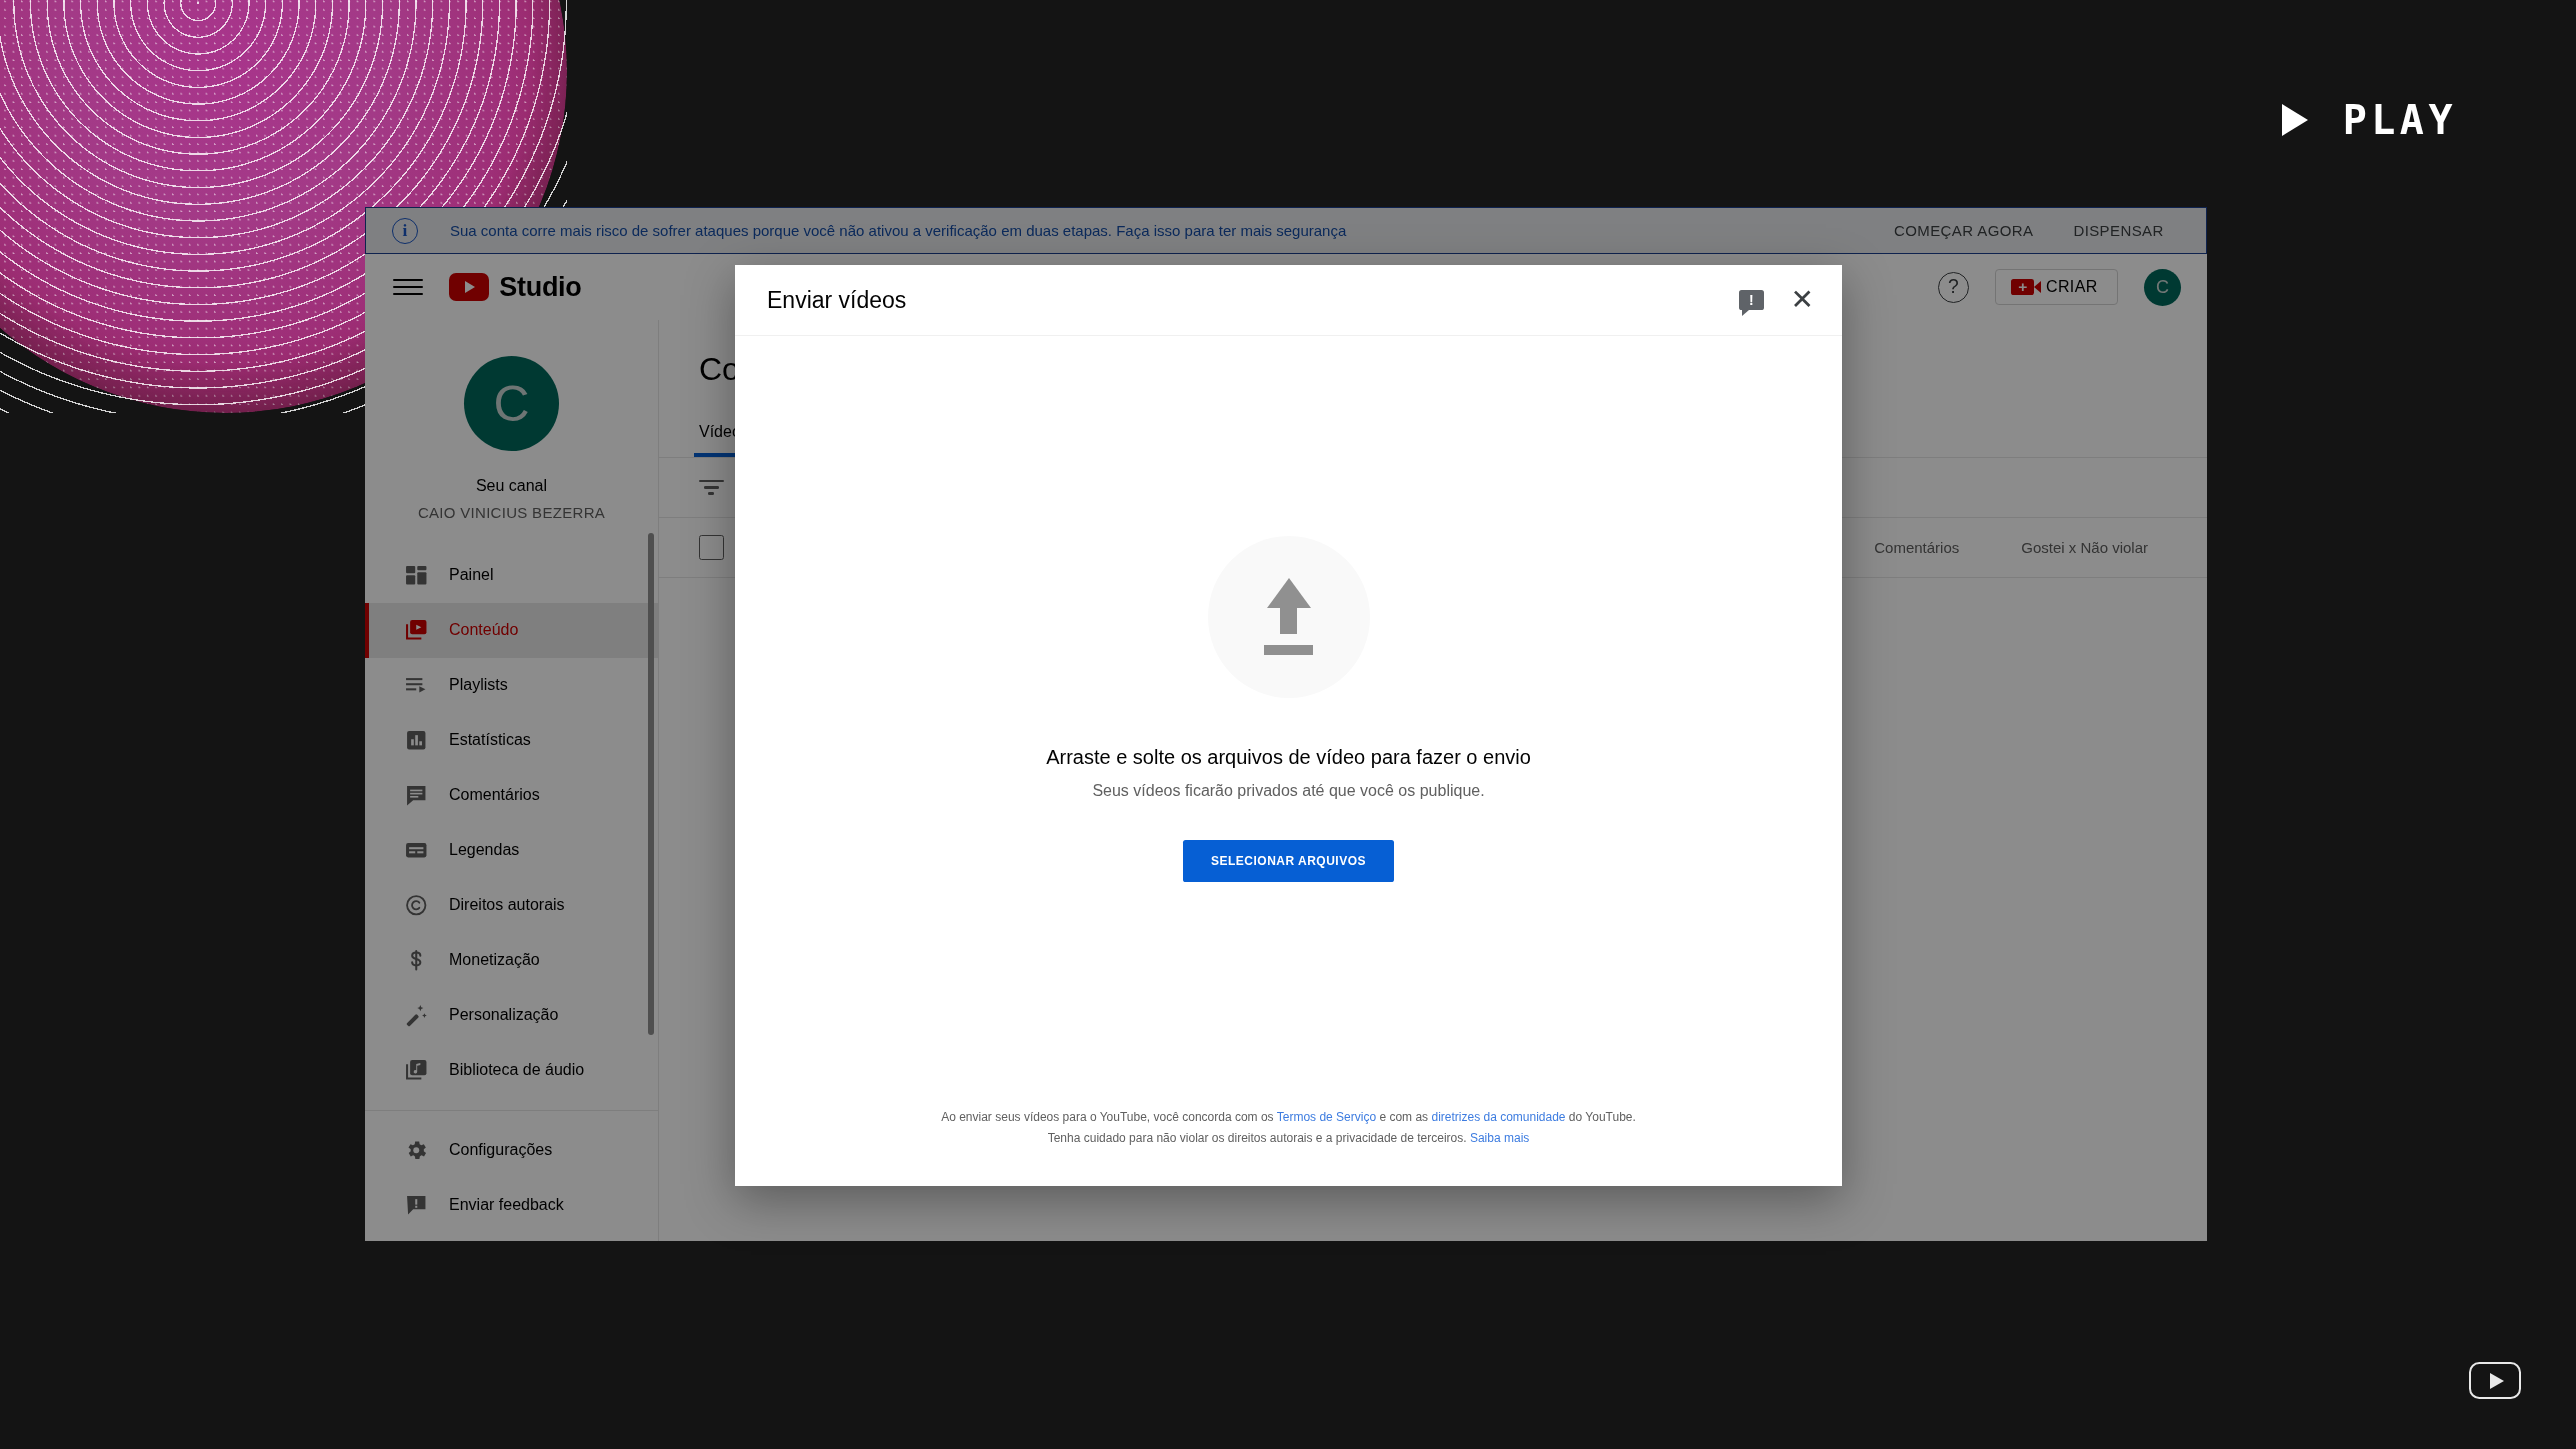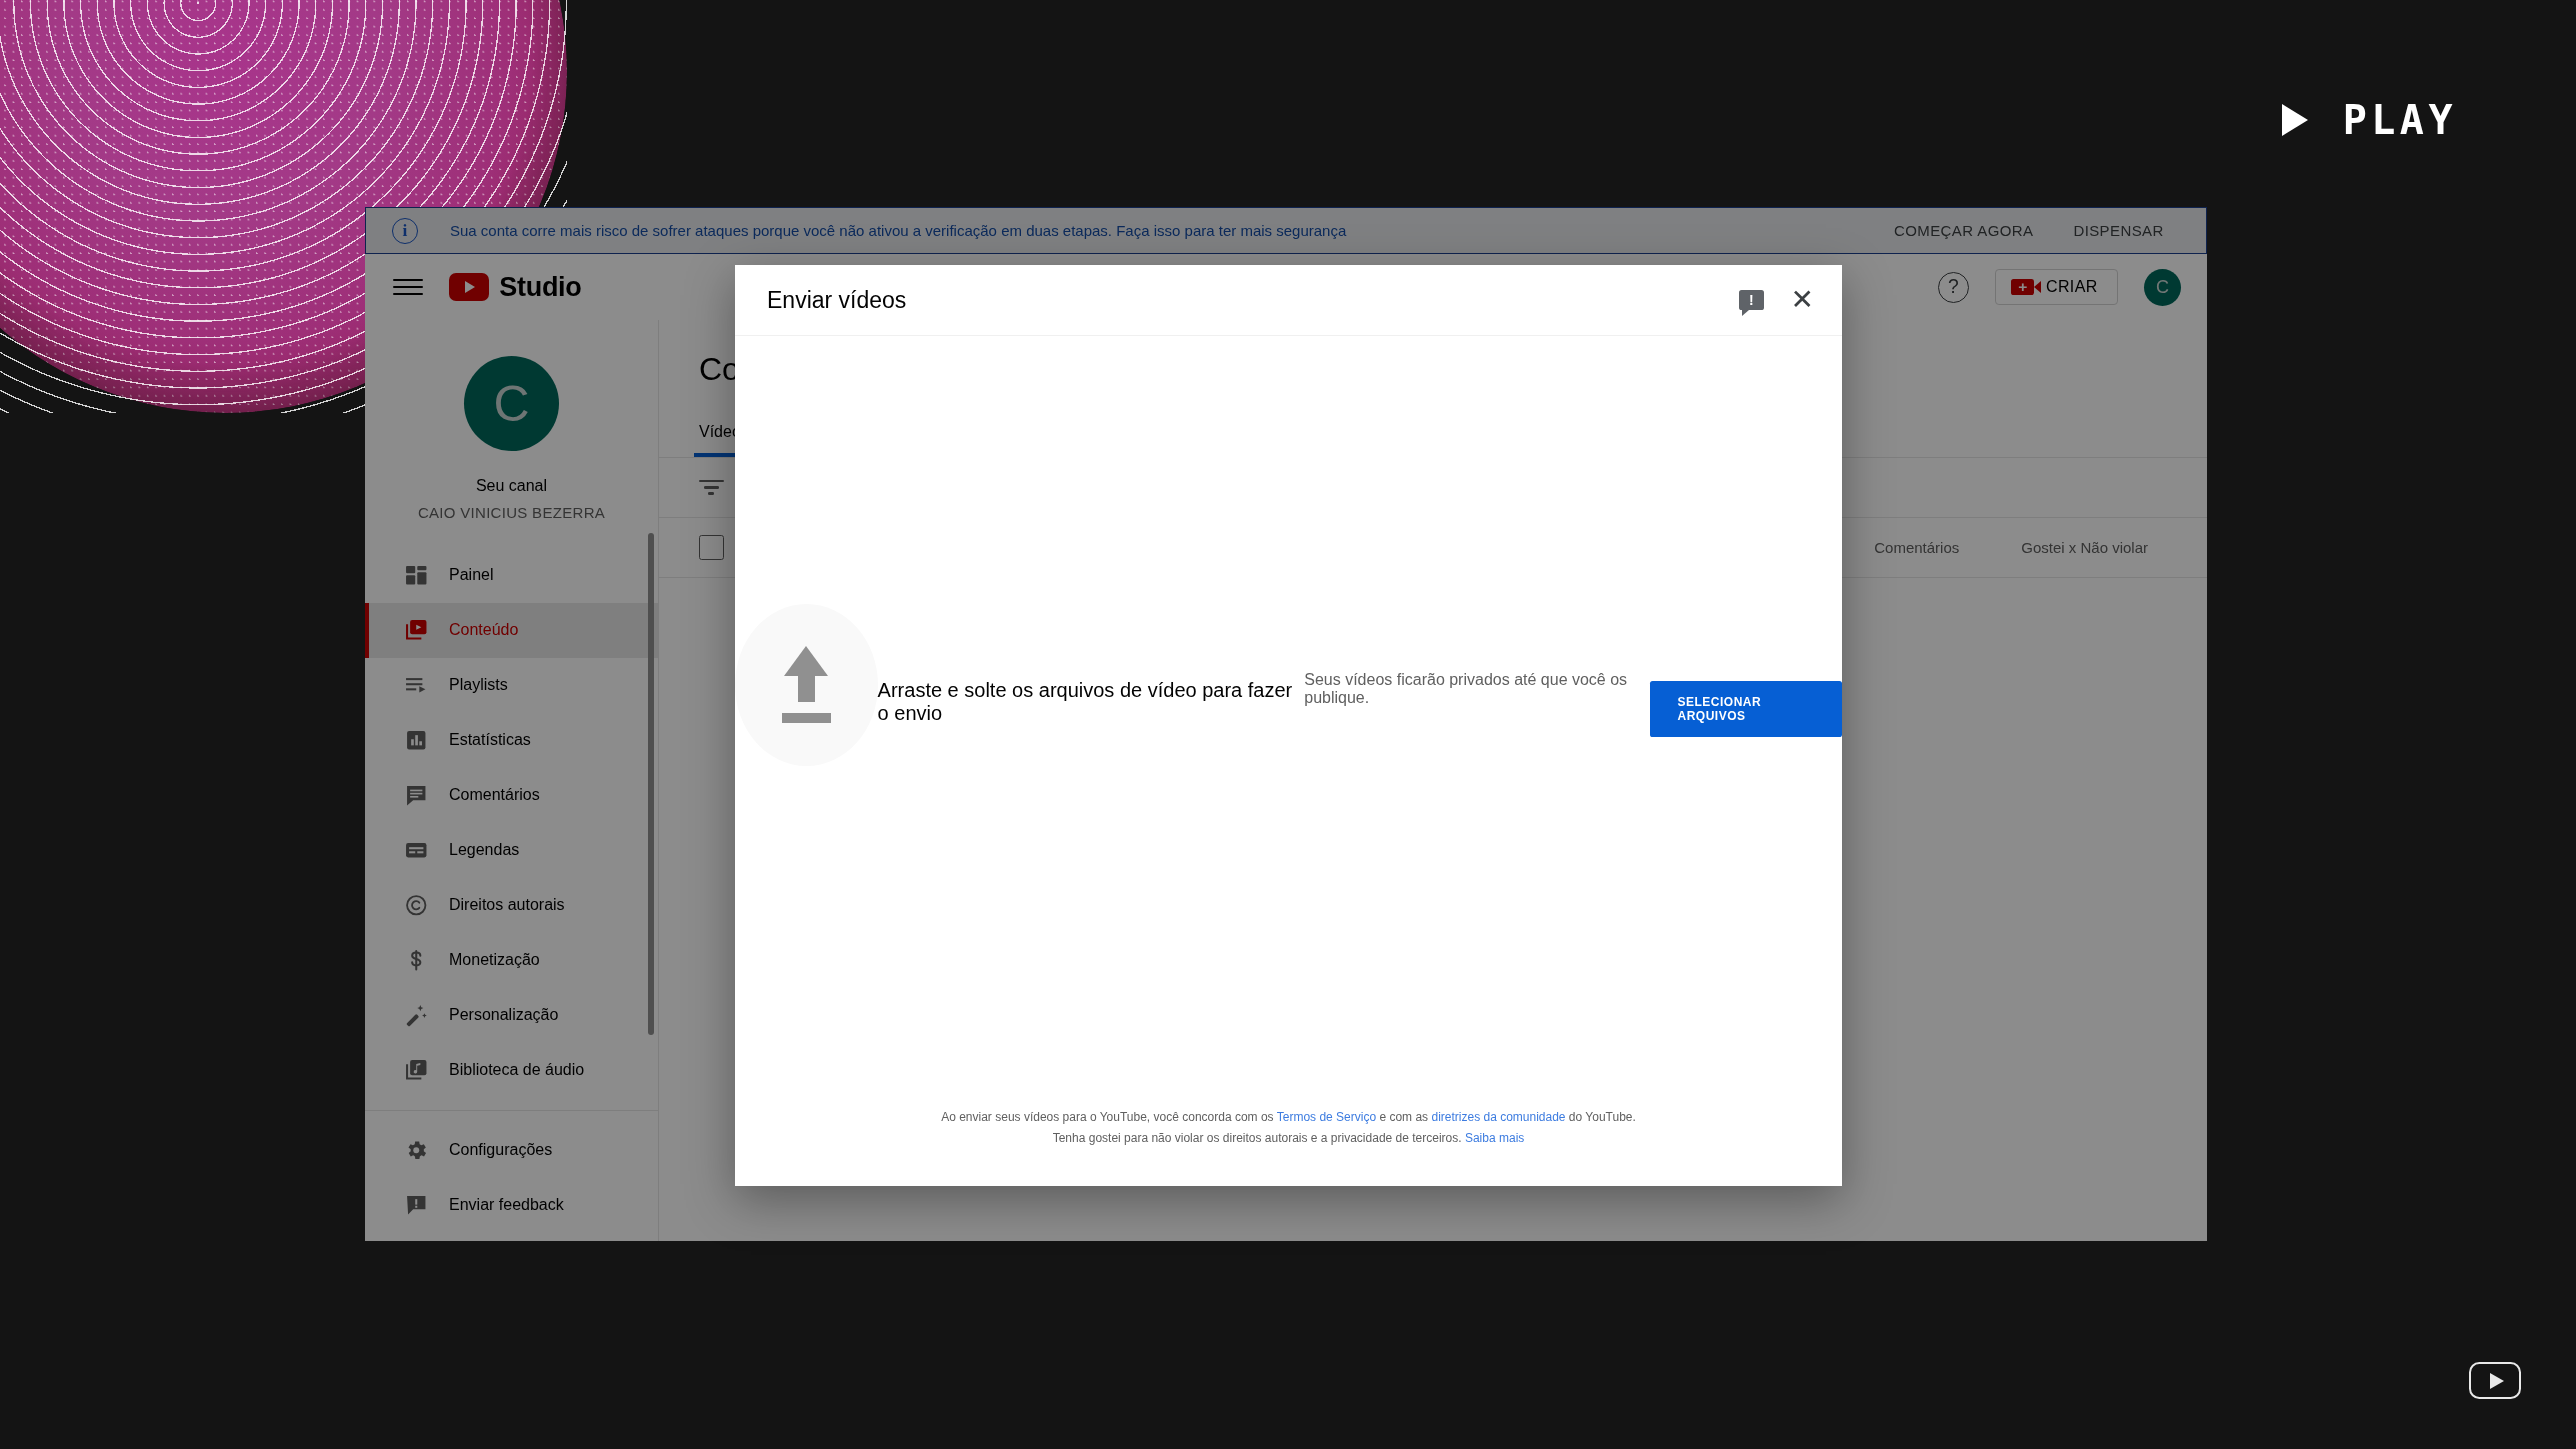--- a/index.html
+++ b/index.html
@@ -256,21 +256,21 @@
     display:flex;align-items:center;justify-content:center;
   }
   .feedback-ico::after{
     content:""; position:absolute; left:2.6px; bottom:-5.8px;
     width:0;height:0;border-top:6.4px solid #5f6368;border-right:7px solid transparent;
   }
   .feedback-ico .bang{ color:#fff;font-size:14px;line-height:1;font-weight:700; }
   .close-x { font-size:28px; color:#3c4043; line-height:1; font-weight:300; }
 
   #modal-body {
-    flex:1; display:flex; flex-direction:row; align-items:center; justify-content:center;
+    flex:1; display:flex; flex-direction:column; align-items:center; justify-content:center;
     padding-bottom: 26px;
   }
   #drop-circle {
     width: 162px; height:162px; border-radius:50%; background:#f9f9f9;
     display:flex; flex-direction:column; align-items:center; justify-content:center;
     margin-bottom: 48px;
   }
   #drop-circle .arrow {
     width:0;height:0;border-left:22.5px solid transparent;border-right:22.5px solid transparent;
     border-bottom:30px solid #909090; margin-bottom:0;
@@ -541,19 +541,19 @@
       <div id="drop-line1">Arraste e solte os arquivos de vídeo para fazer o envio</div>
       <div id="drop-line2">Seus vídeos ficarão privados até que você os publique.</div>
       <div id="select-btn">SELECIONAR ARQUIVOS</div>
     </div>
 
     <div id="modal-foot">
       <div class="l">
         <span>Ao enviar seus vídeos para o YouTube, você concorda com os </span><a href="#">Termos de Serviço</a><span> e com as </span><a href="#">diretrizes da comunidade</a><span> do YouTube.</span>
       </div>
       <div class="l">
-        <span>Tenha gostei para não violar os direitos autorais e a privacidade de terceiros. </span><a href="#">Saiba mais</a>
+        <span>Tenha cuidado para não violar os direitos autorais e a privacidade de terceiros. </span><a href="#">Saiba mais</a>
       </div>
     </div>
   </div>
 
 </div>
 
 
 </body></html>

